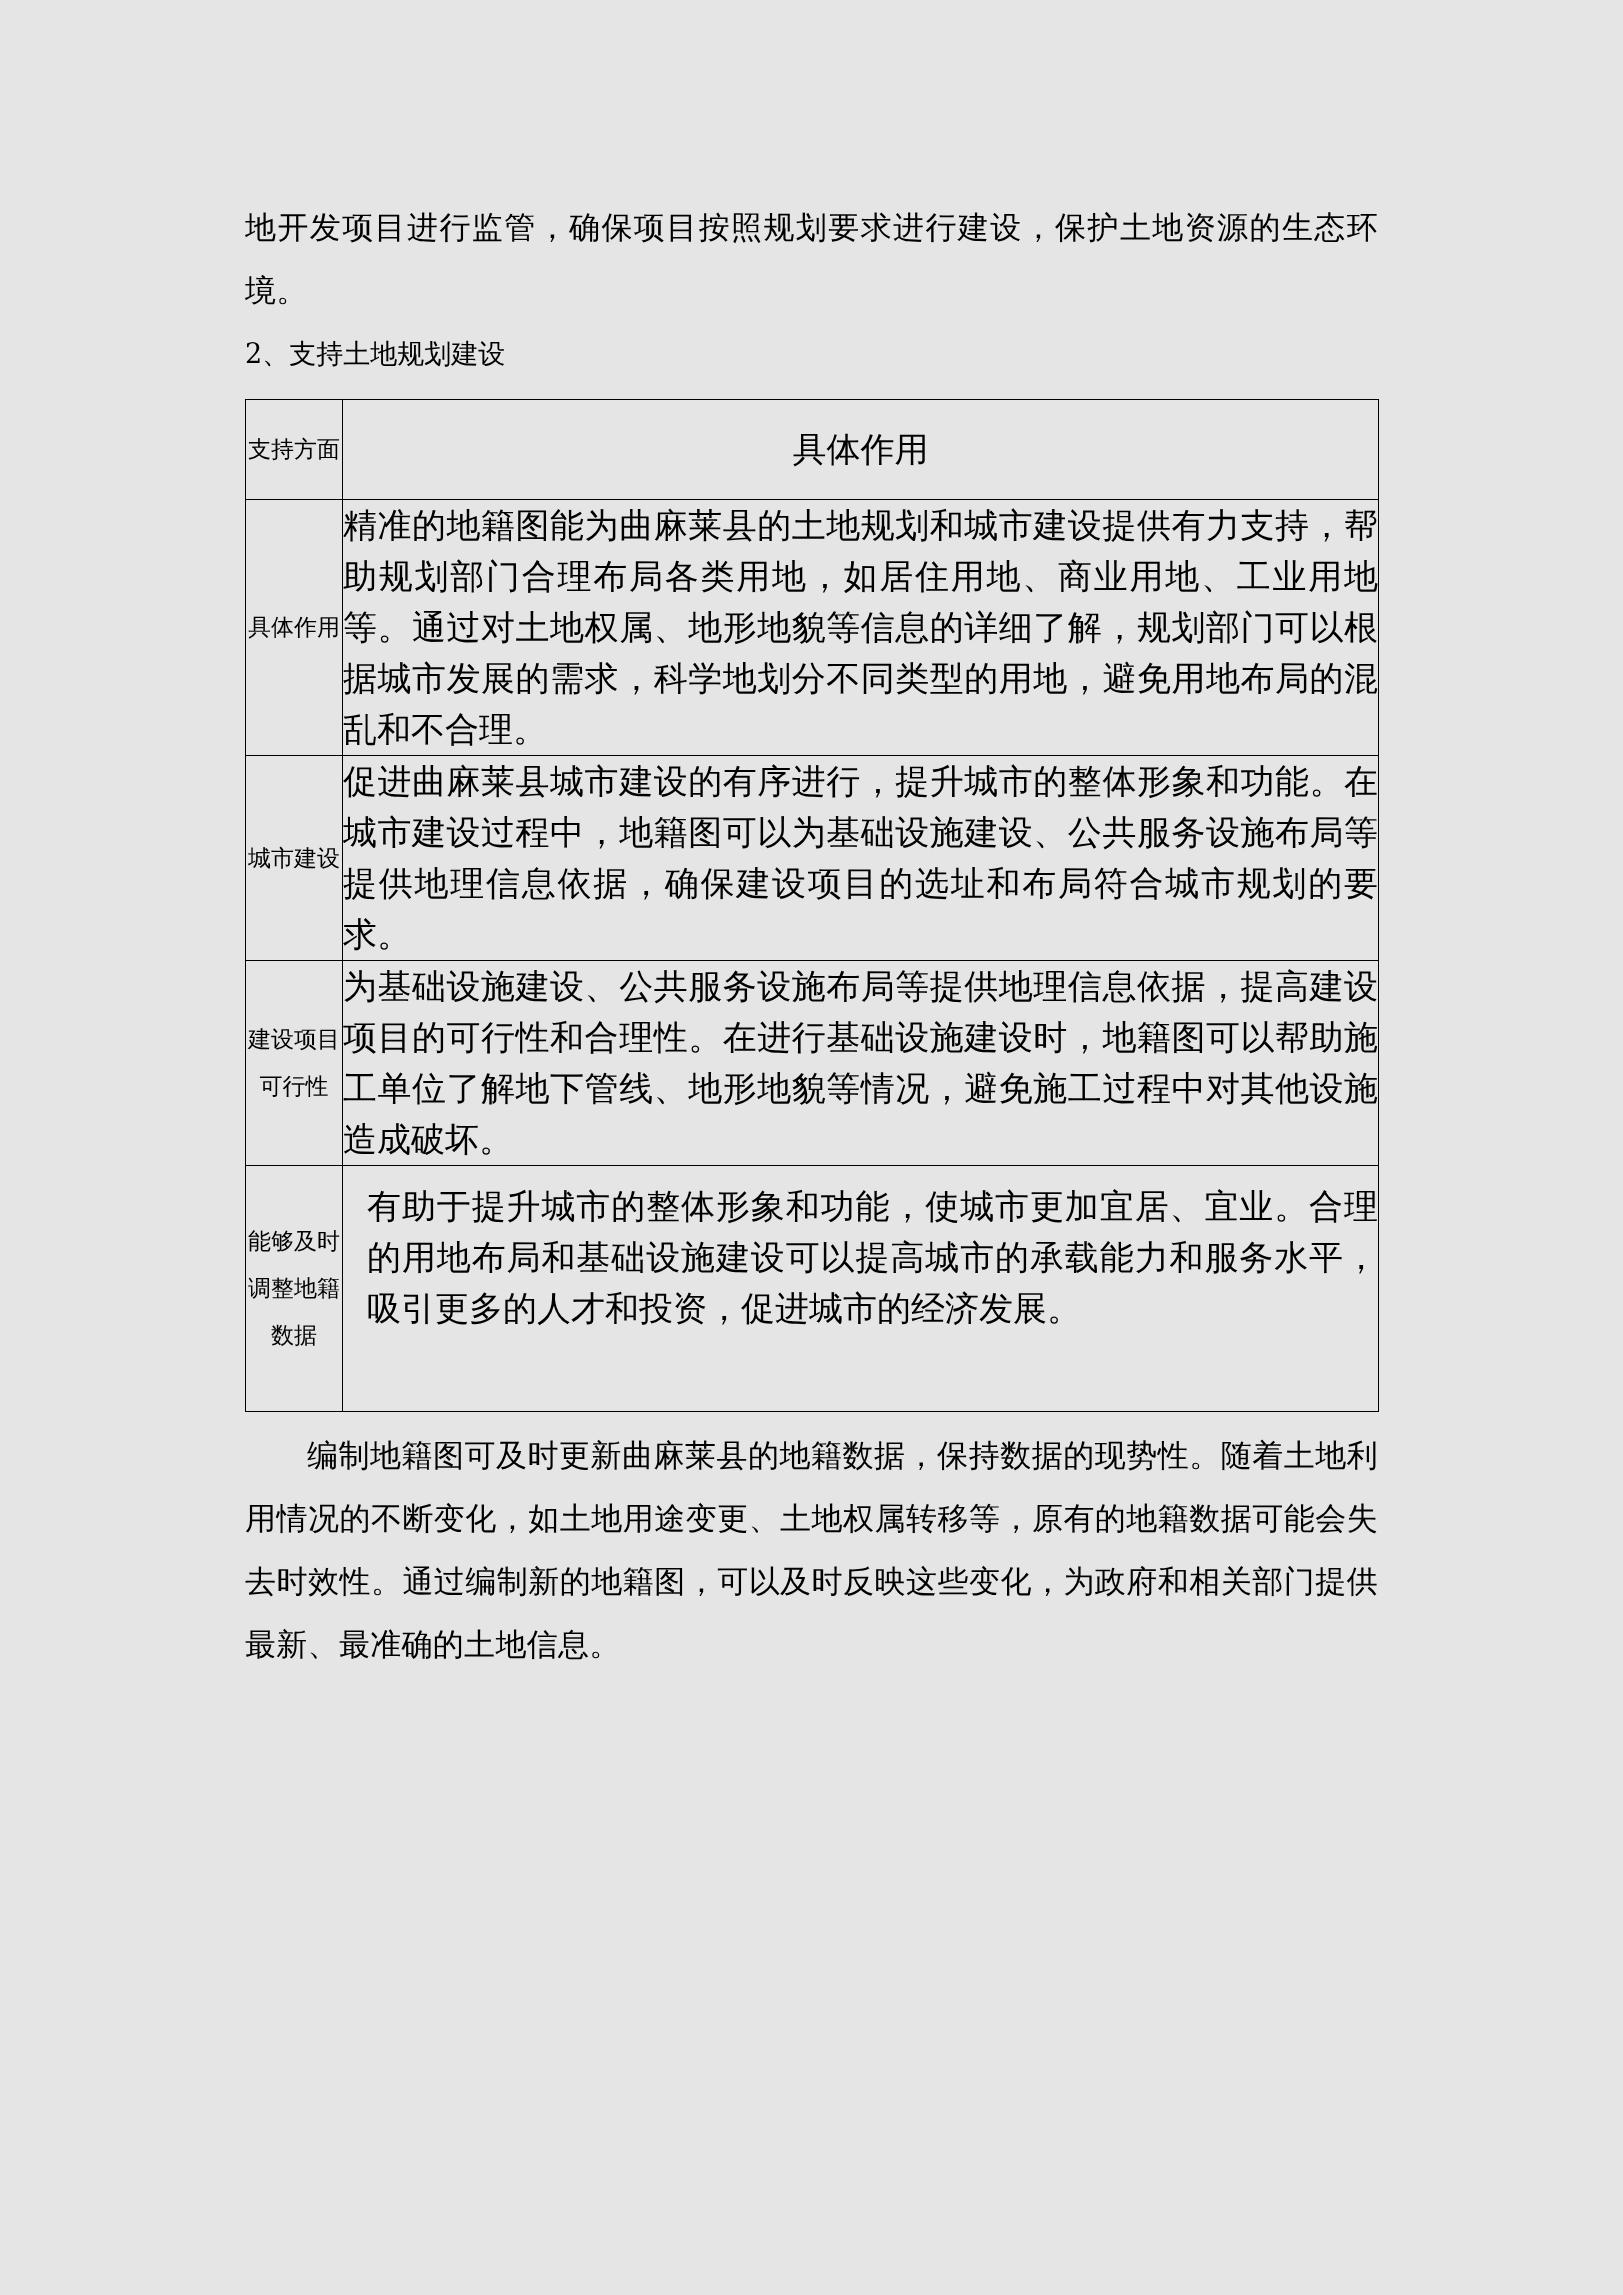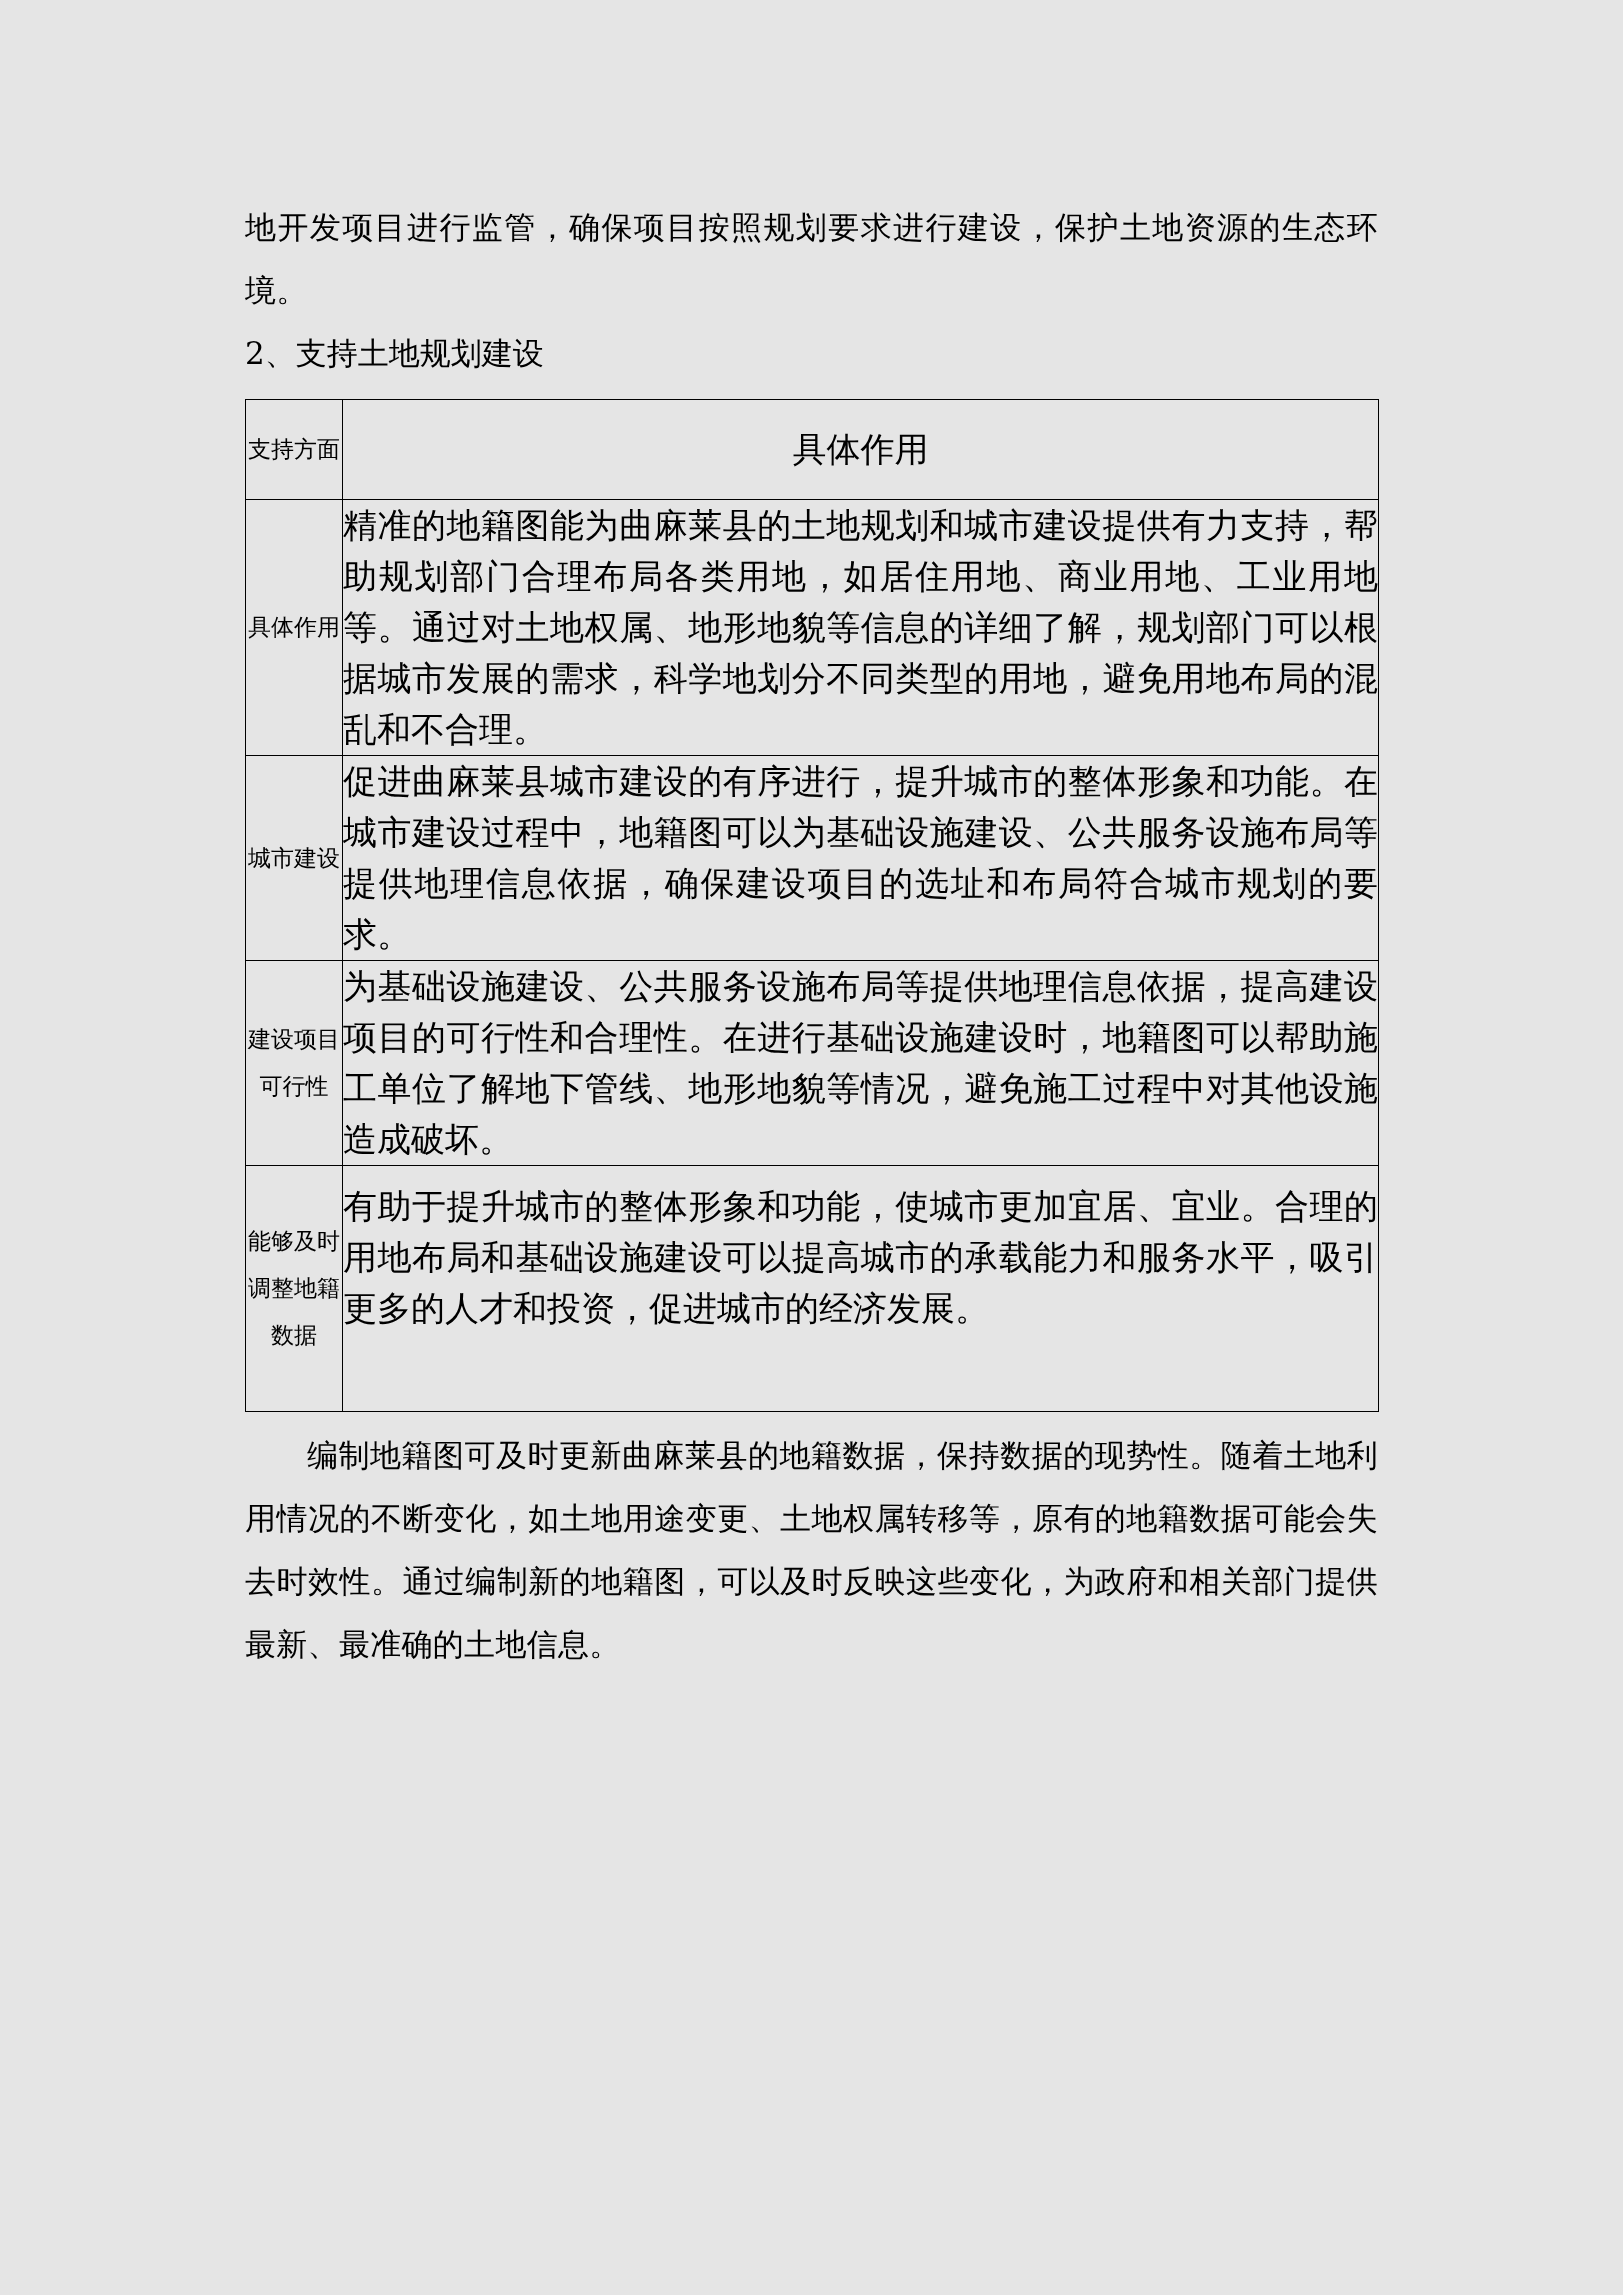--- a/index.html
+++ b/index.html
@@ -37,21 +37,21 @@
     text-align: justify;
     text-justify: inter-ideograph;
     margin: 0;
     letter-spacing: 0.3px;
   }
   .para-indent {
     text-indent: 2em;
   }
 
   .heading {
-    font-size: 31px;
+    font-size: 27px;
     line-height: 63px;
     margin: 0;
     font-weight: normal;
     text-align: left;
   }
 
   .spacer-before-table { height: 14.4px; }
   .spacer-after-table  { height: 11.8px; }
 
   
@@ -87,21 +87,21 @@
   .cell-effect-center {
     text-align: center;
   }
 
   .row-header .cell-aspect { height: 99px; }
   .row-header .cell-effect { height: 99px; }
 
   .r1 .cell-effect { height: 247px; }
   .r2 .cell-effect { height: 145px; }
   .r3 .cell-effect { height: 196px; }
-  .r4 .cell-effect { height: 230px; vertical-align: top; padding-top: 14.4px; }
+  .r4 .cell-effect { height: 230px; vertical-align: top; padding-top: 14.4px; padding-left: 24px; }
 
   .r4 .cell-aspect { vertical-align: middle; }
 </style>
 </head>
 <body>
 
 <div class="page">
   <div class="content">
 
     <p class="para">地开发项目进行监管，确保项目按照规划要求进行建设，保护土地资源的生态环境。</p>

